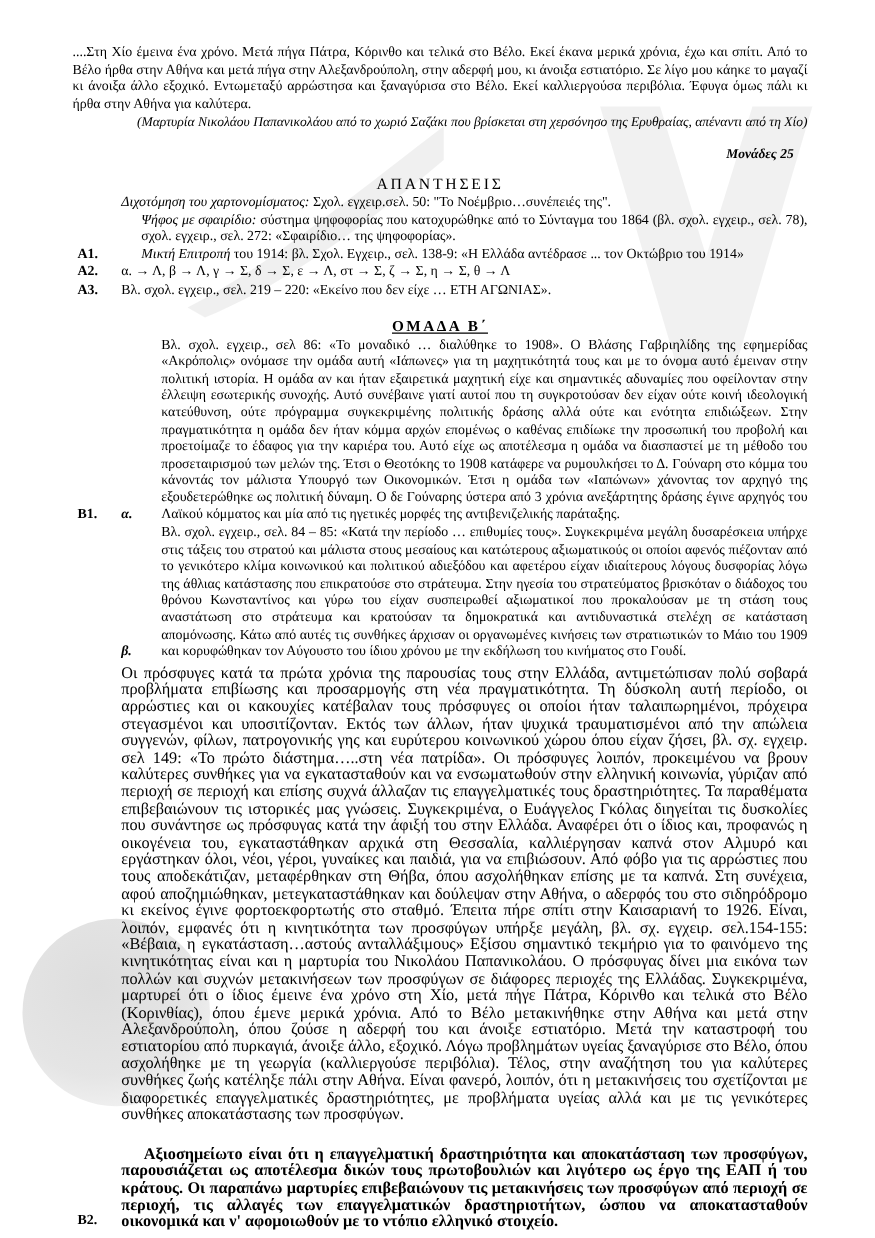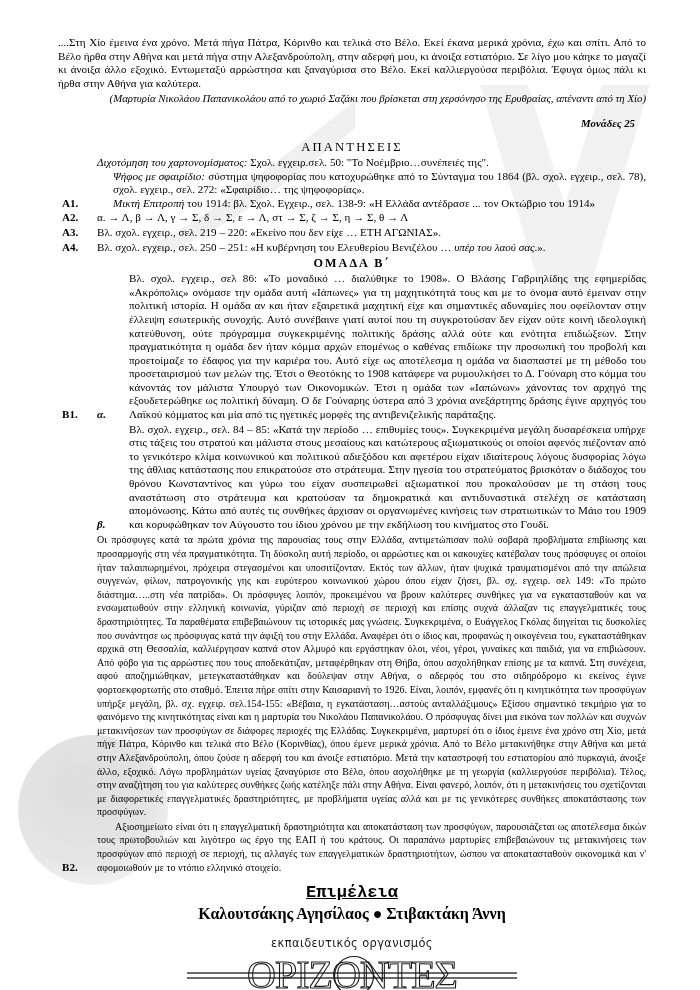--- a/index.html
+++ b/index.html
@@ -90,21 +90,21 @@
     margin: 9px 0 0 0;
     font-weight: normal;
   }
   .group-title {
     text-align: center;
     font-size: 12.2px;
     font-weight: bold;
     letter-spacing: 2px;
     margin: 1px 0 1px 0;
   }
-  .group-title.b { margin-top: 2px; }
+  .group-title.b { margin-top: 14px; text-decoration: underline; }
 
   
   .row {
     display: flex;
     align-items: flex-end;
     margin-top: 1px;
     gap: 16px;
   }
   .row-label {
     flex: 0 0 auto;
@@ -130,22 +130,22 @@
     line-height: 13.6px;
     text-align: justify;
   }
   .row-body.left { text-align: left; }
   .indent-sub { margin-left: 16px; }
 
   b.bi { font-weight: normal; font-style: italic; }
   i.it { font-style: italic; }
 
   .b2body { margin-top: 0; }
-  .b2body p { margin: 0; text-align: justify; font-size: 10px; line-height: 13.6px; }
-  .b2body p.indent { text-indent: 18px; margin-top: 1px; }
+  .b2body p { margin: 0; text-align: justify; font-size: 13px; line-height: 13.6px; }
+  .b2body p.indent { text-indent: 18px; margin-top: 18px; font-weight: bold; }
 
   
   .footer {
     margin-top: 9px;
     text-align: center;
   }
   .epimeleia {
     font-weight: bold;
     font-size: 17px;
     text-decoration: underline;
@@ -213,24 +213,20 @@
   <div class="row">
     <div class="row-label">Α2.</div>
     <div class="row-body left">α. → Λ, β → Λ, γ → Σ, δ → Σ, ε → Λ, στ → Σ, ζ → Σ, η → Σ, θ → Λ</div>
   </div>
 
   <div class="row">
     <div class="row-label">Α3.</div>
     <div class="row-body left">Βλ. σχολ. εγχειρ., σελ. 219 – 220: «Εκείνο που δεν είχε … ΕΤΗ ΑΓΩΝΙΑΣ».</div>
   </div>
 
-  <div class="row">
-    <div class="row-label">Α4.</div>
-    <div class="row-body left"><span>Βλ. σχολ. εγχειρ., σελ. 250 – 251: «Η κυβέρνηση του Ελευθερίου Βενιζέλου … </span><i class="it">υπέρ του λαού σας</i><span>.».</span></div>
-  </div>
 
   <h2 class="group-title b">ΟΜΑΔΑ Β΄</h2>
 
   <div class="row">
     <div class="row-label">Β1.</div>
     <div class="row-sub">α.</div>
     <div class="row-body">Βλ. σχολ. εγχειρ., σελ 86: «Το μοναδικό … διαλύθηκε το 1908». Ο Βλάσης Γαβριηλίδης της εφημερίδας «Ακρόπολις» ονόμασε την ομάδα αυτή «Ιάπωνες» για τη μαχητικότητά τους και με το όνομα αυτό έμειναν στην πολιτική ιστορία. Η ομάδα αν και ήταν εξαιρετικά μαχητική είχε και σημαντικές αδυναμίες που οφείλονταν στην έλλειψη εσωτερικής συνοχής. Αυτό συνέβαινε γιατί αυτοί που τη συγκροτούσαν δεν είχαν ούτε κοινή ιδεολογική κατεύθυνση, ούτε πρόγραμμα συγκεκριμένης πολιτικής δράσης αλλά ούτε και ενότητα επιδιώξεων. Στην πραγματικότητα η ομάδα δεν ήταν κόμμα αρχών επομένως ο καθένας επιδίωκε την προσωπική του προβολή και προετοίμαζε το έδαφος για την καριέρα του. Αυτό είχε ως αποτέλεσμα η ομάδα να διασπαστεί με τη μέθοδο του προσεταιρισμού των μελών της. Έτσι ο Θεοτόκης το 1908 κατάφερε να ρυμουλκήσει το Δ. Γούναρη στο κόμμα του κάνοντάς τον μάλιστα Υπουργό των Οικονομικών. Έτσι η ομάδα των «Ιαπώνων» χάνοντας τον αρχηγό της εξουδετερώθηκε ως πολιτική δύναμη. Ο δε Γούναρης ύστερα από 3 χρόνια ανεξάρτητης δράσης έγινε αρχηγός του Λαϊκού κόμματος και μία από τις ηγετικές μορφές της αντιβενιζελικής παράταξης.</div>
   </div>
 
   <div class="row">

